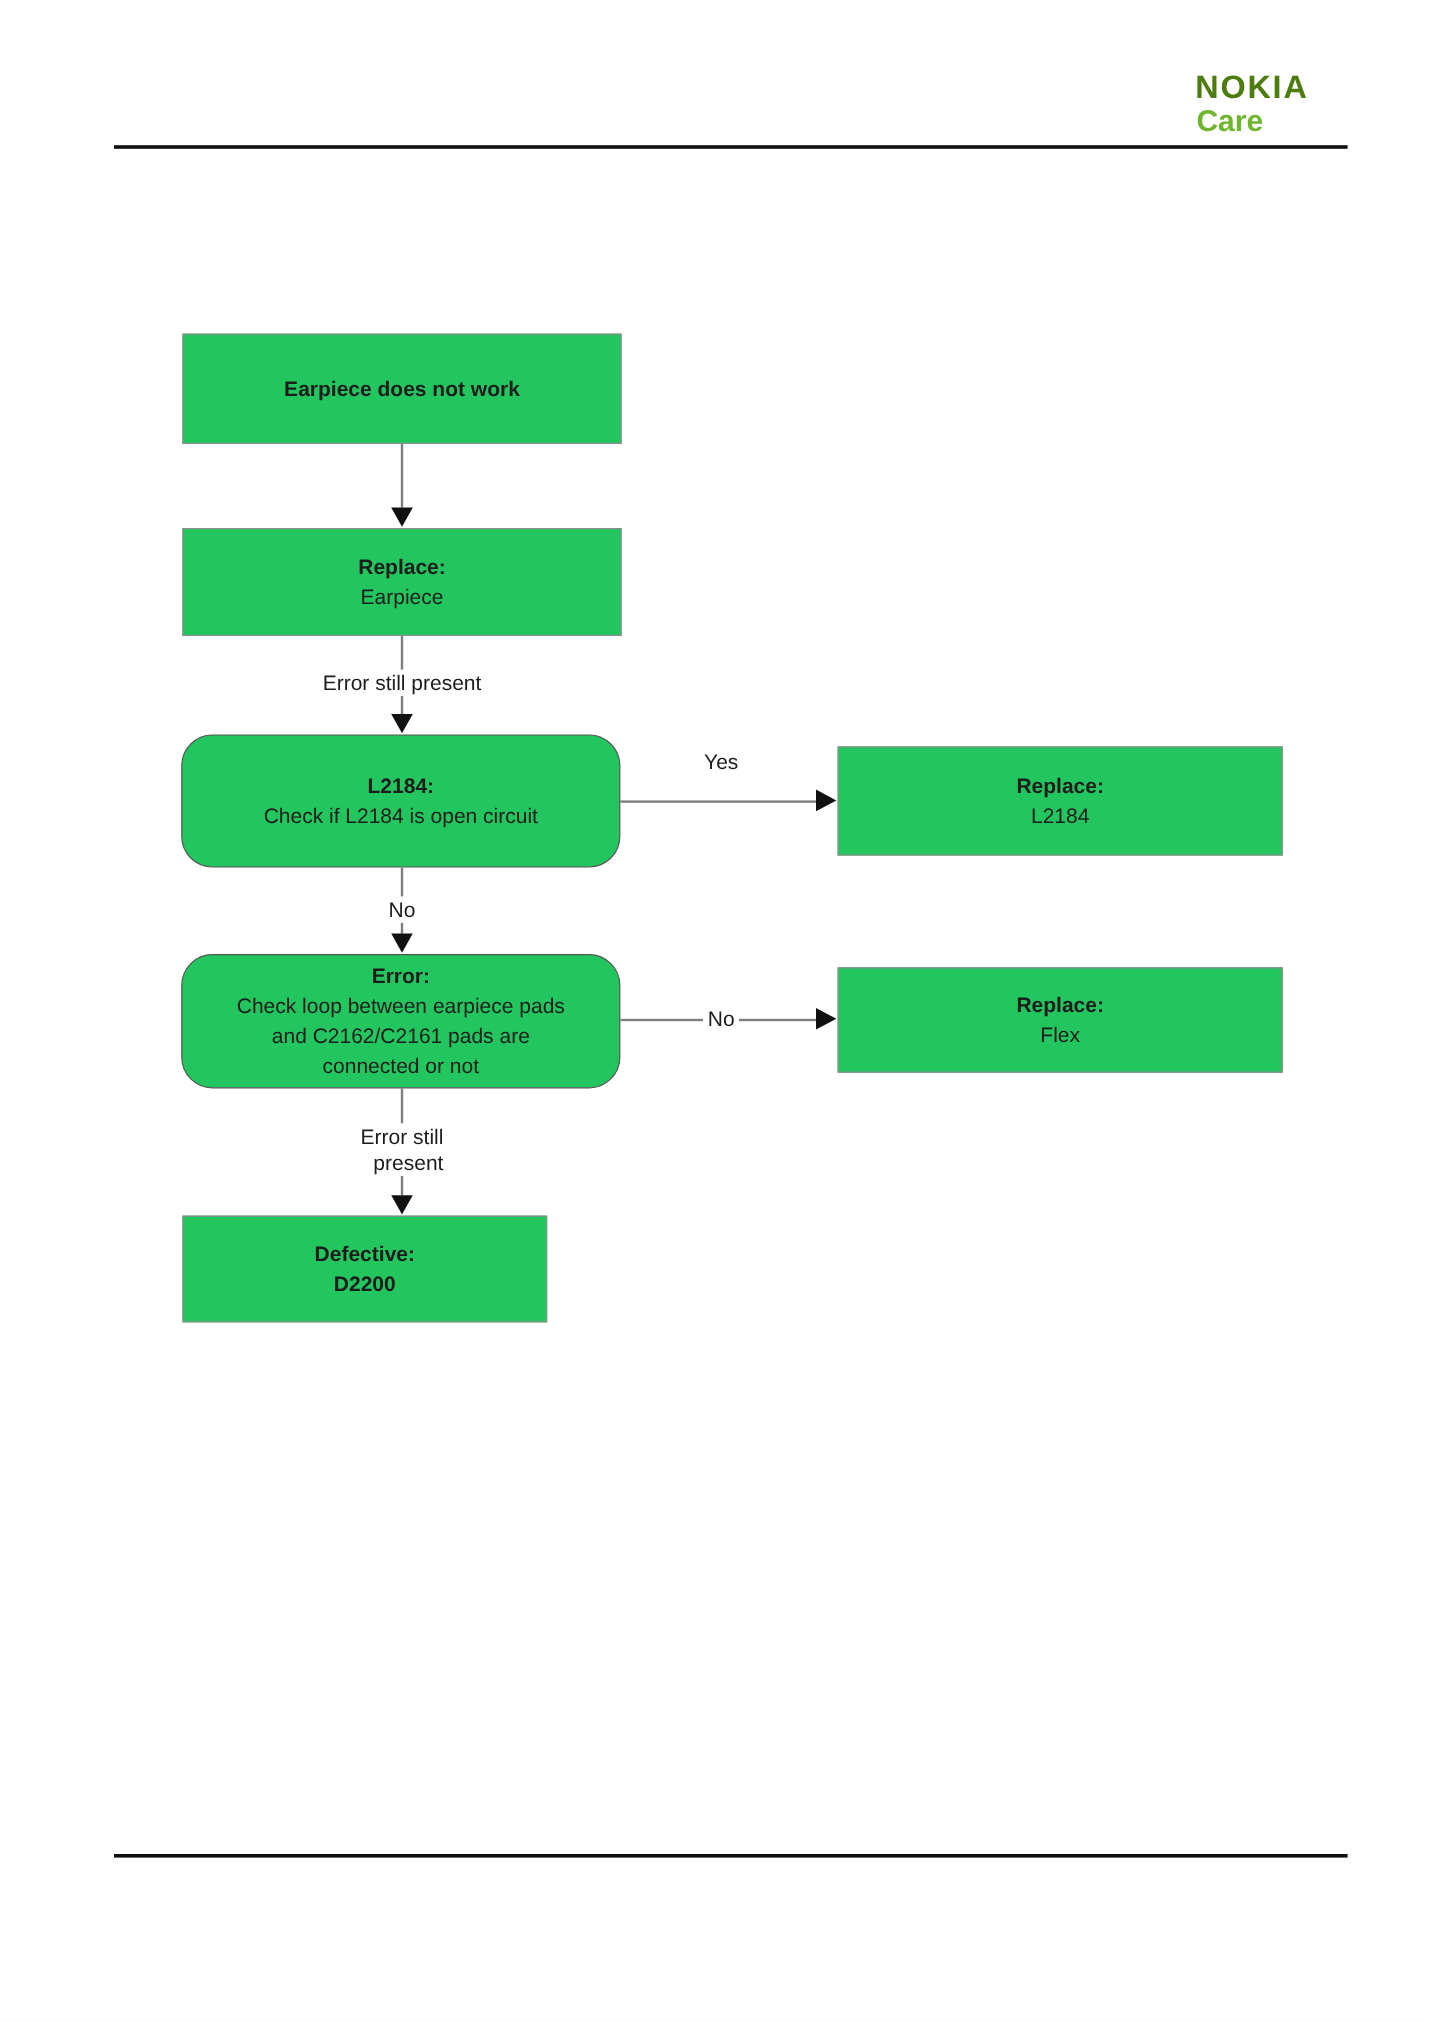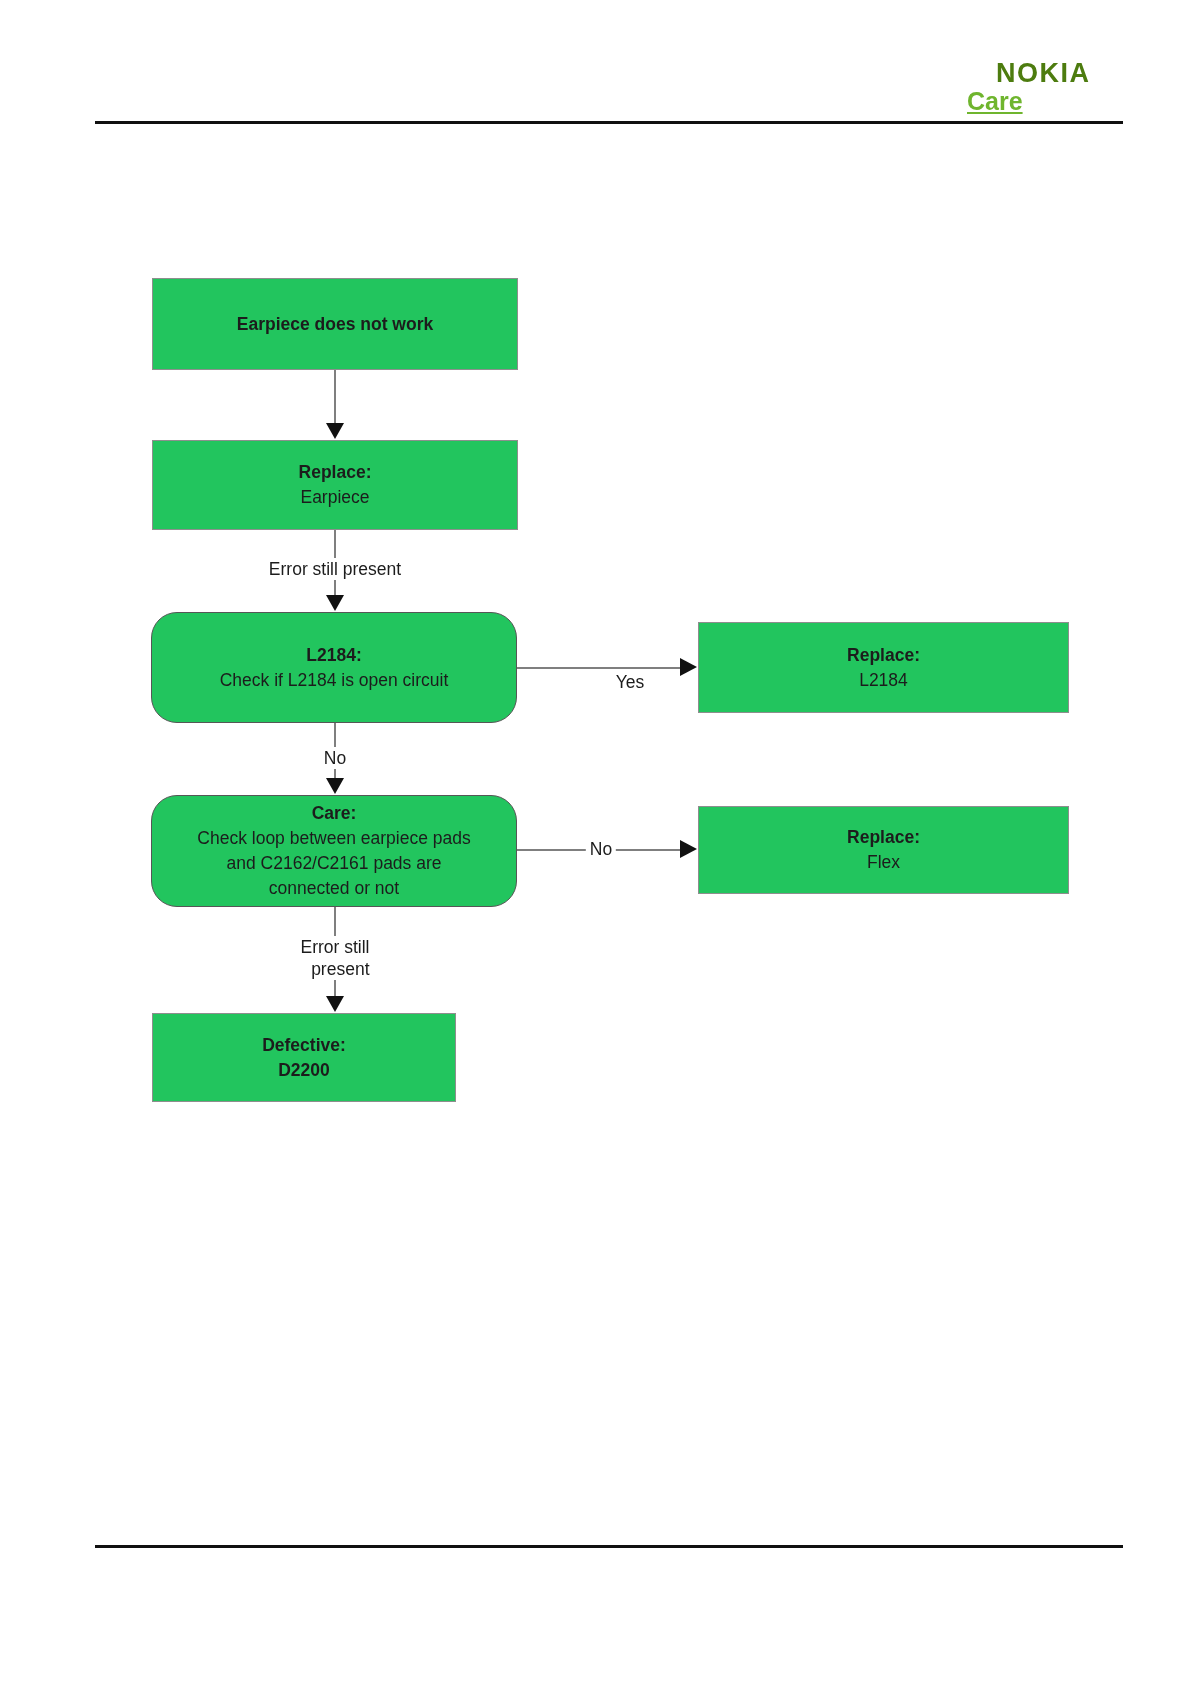--- a/index.html
+++ b/index.html
@@ -27,26 +27,25 @@
     position:absolute;
     left:996px; top:60px;
     font-size:27px;
     font-weight:bold;
     letter-spacing:1.5px;
     color:#17479E;
     line-height:27px;
   }
   .care-wordmark{
     position:absolute;
-    left:967px; top:88px;
+    left:997px; top:88px;
     font-size:25px;
     font-weight:bold;
     color:#6FB52E;
     line-height:26px;
-    text-decoration:underline;
   }
 
   .node{
     position:absolute;
     background:#22c55e;
     display:flex;
     flex-direction:column;
     justify-content:center;
     align-items:center;
     text-align:center;
@@ -104,21 +103,21 @@
     background:#ffffff;
     font-size:17.5px;
     line-height:22px;
     color:#1c1c1c;
     text-align:right;
     padding:0 4px;
     transform:translateX(-50%);
     white-space:nowrap;
   }
   .lbl-esp1{ left:335px; top:558px; }
-  .lbl-yes { left:601px; top:671px;margin-left:29px; }
+  .lbl-yes { left:601px; top:624px; }
   .lbl-no-d{ left:335px; top:747px; }
   .lbl-no-r{ left:601px; top:838px; }
   .lbl-esp2{ left:335px; top:936px; }
 </style>
 </head>
 <body>
 
 <div class="page">
 
   <div class="nokia-wordmark" style="color: #4d7c0f;">NOKIA</div>
@@ -155,21 +154,21 @@
   <div class="node rect box4">
     <div class="bold">Replace:</div>
     <div>L2184</div>
   </div>
 
   <div class="vline v3"></div>
   <div class="edge-label lbl-no-d">No</div>
   <div class="arrow-down ad3"></div>
 
   <div class="node round box5">
-    <div class="bold">Care:</div>
+    <div class="bold">Error:</div>
     <div>Check loop between earpiece pads</div>
     <div>and C2162/C2161 pads are</div>
     <div>connected or not</div>
   </div>
 
   <div class="hline h-no"></div>
   <div class="edge-label lbl-no-r">No</div>
   <div class="arrow-right ar2"></div>
 
   <div class="node rect box6">

